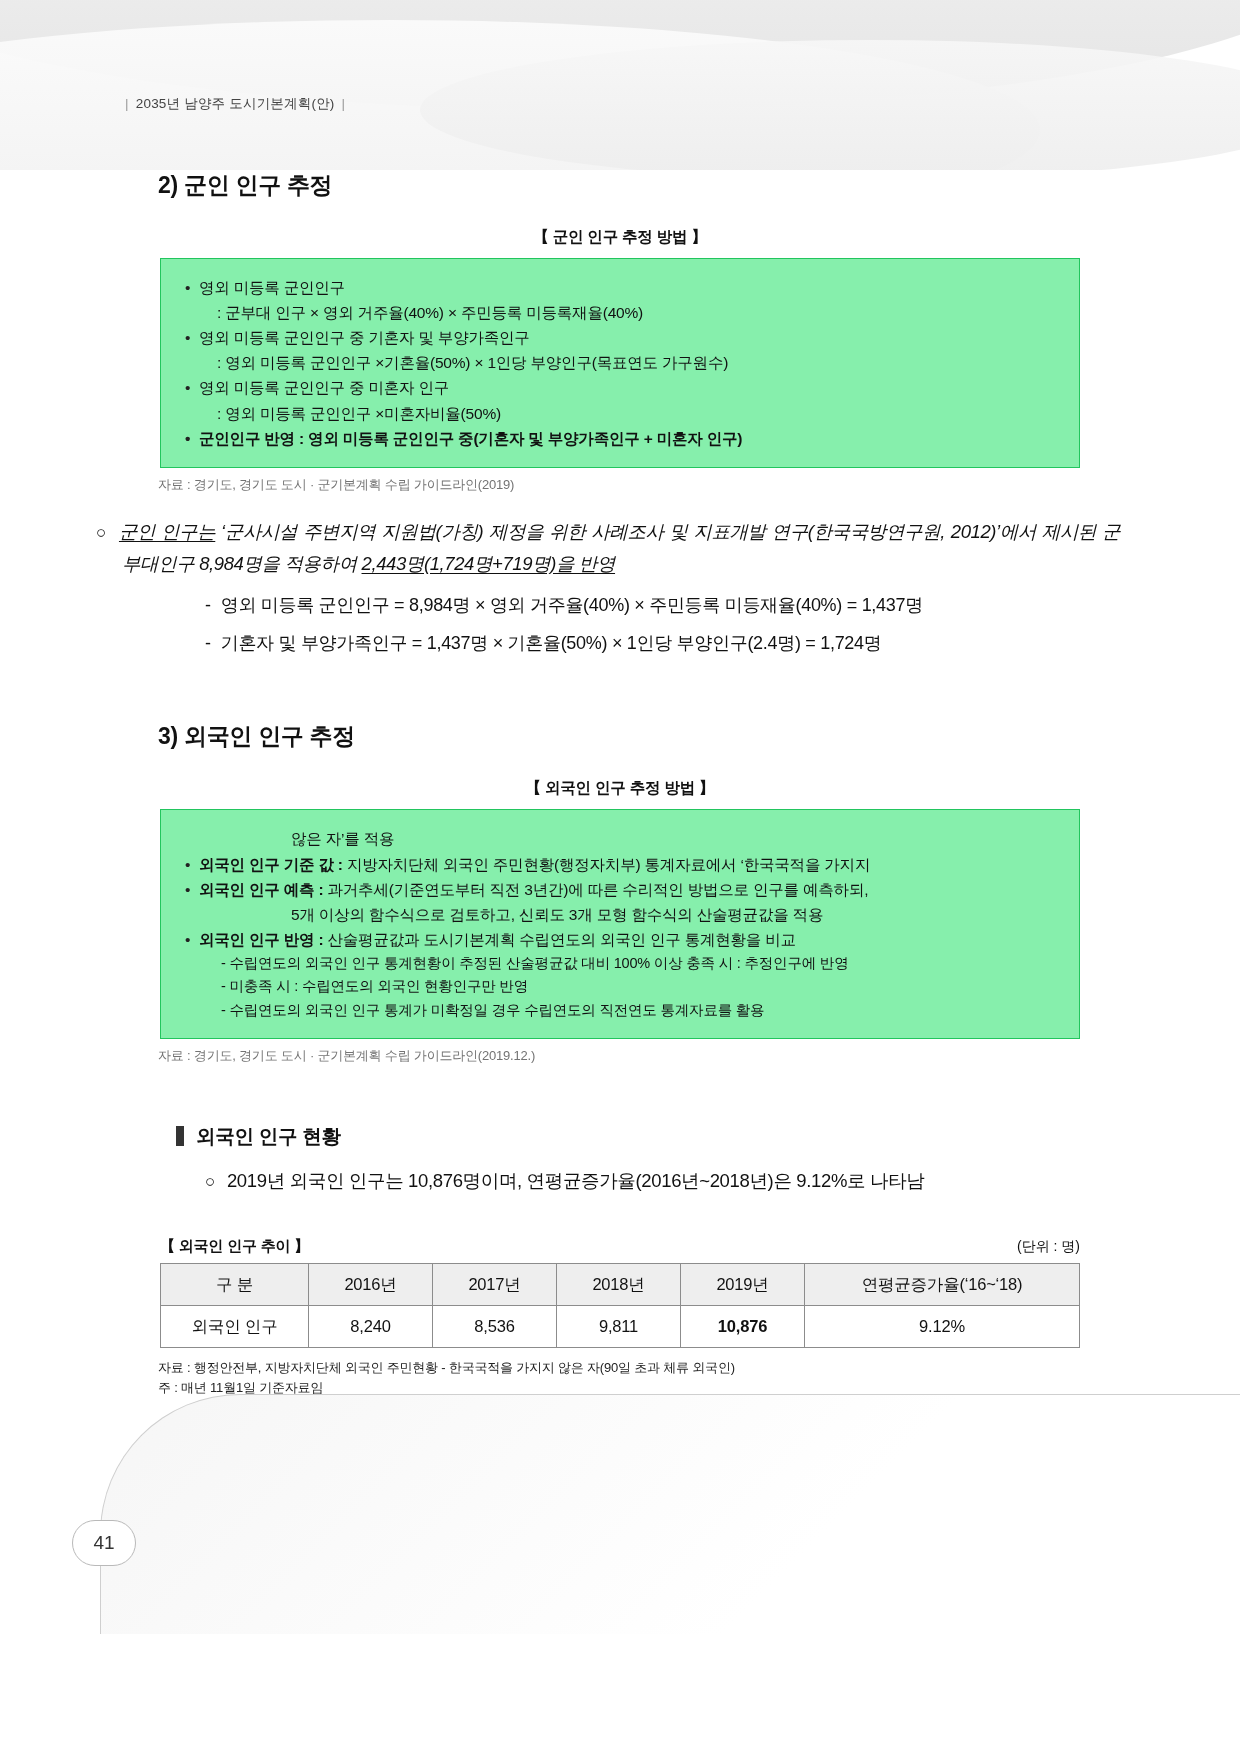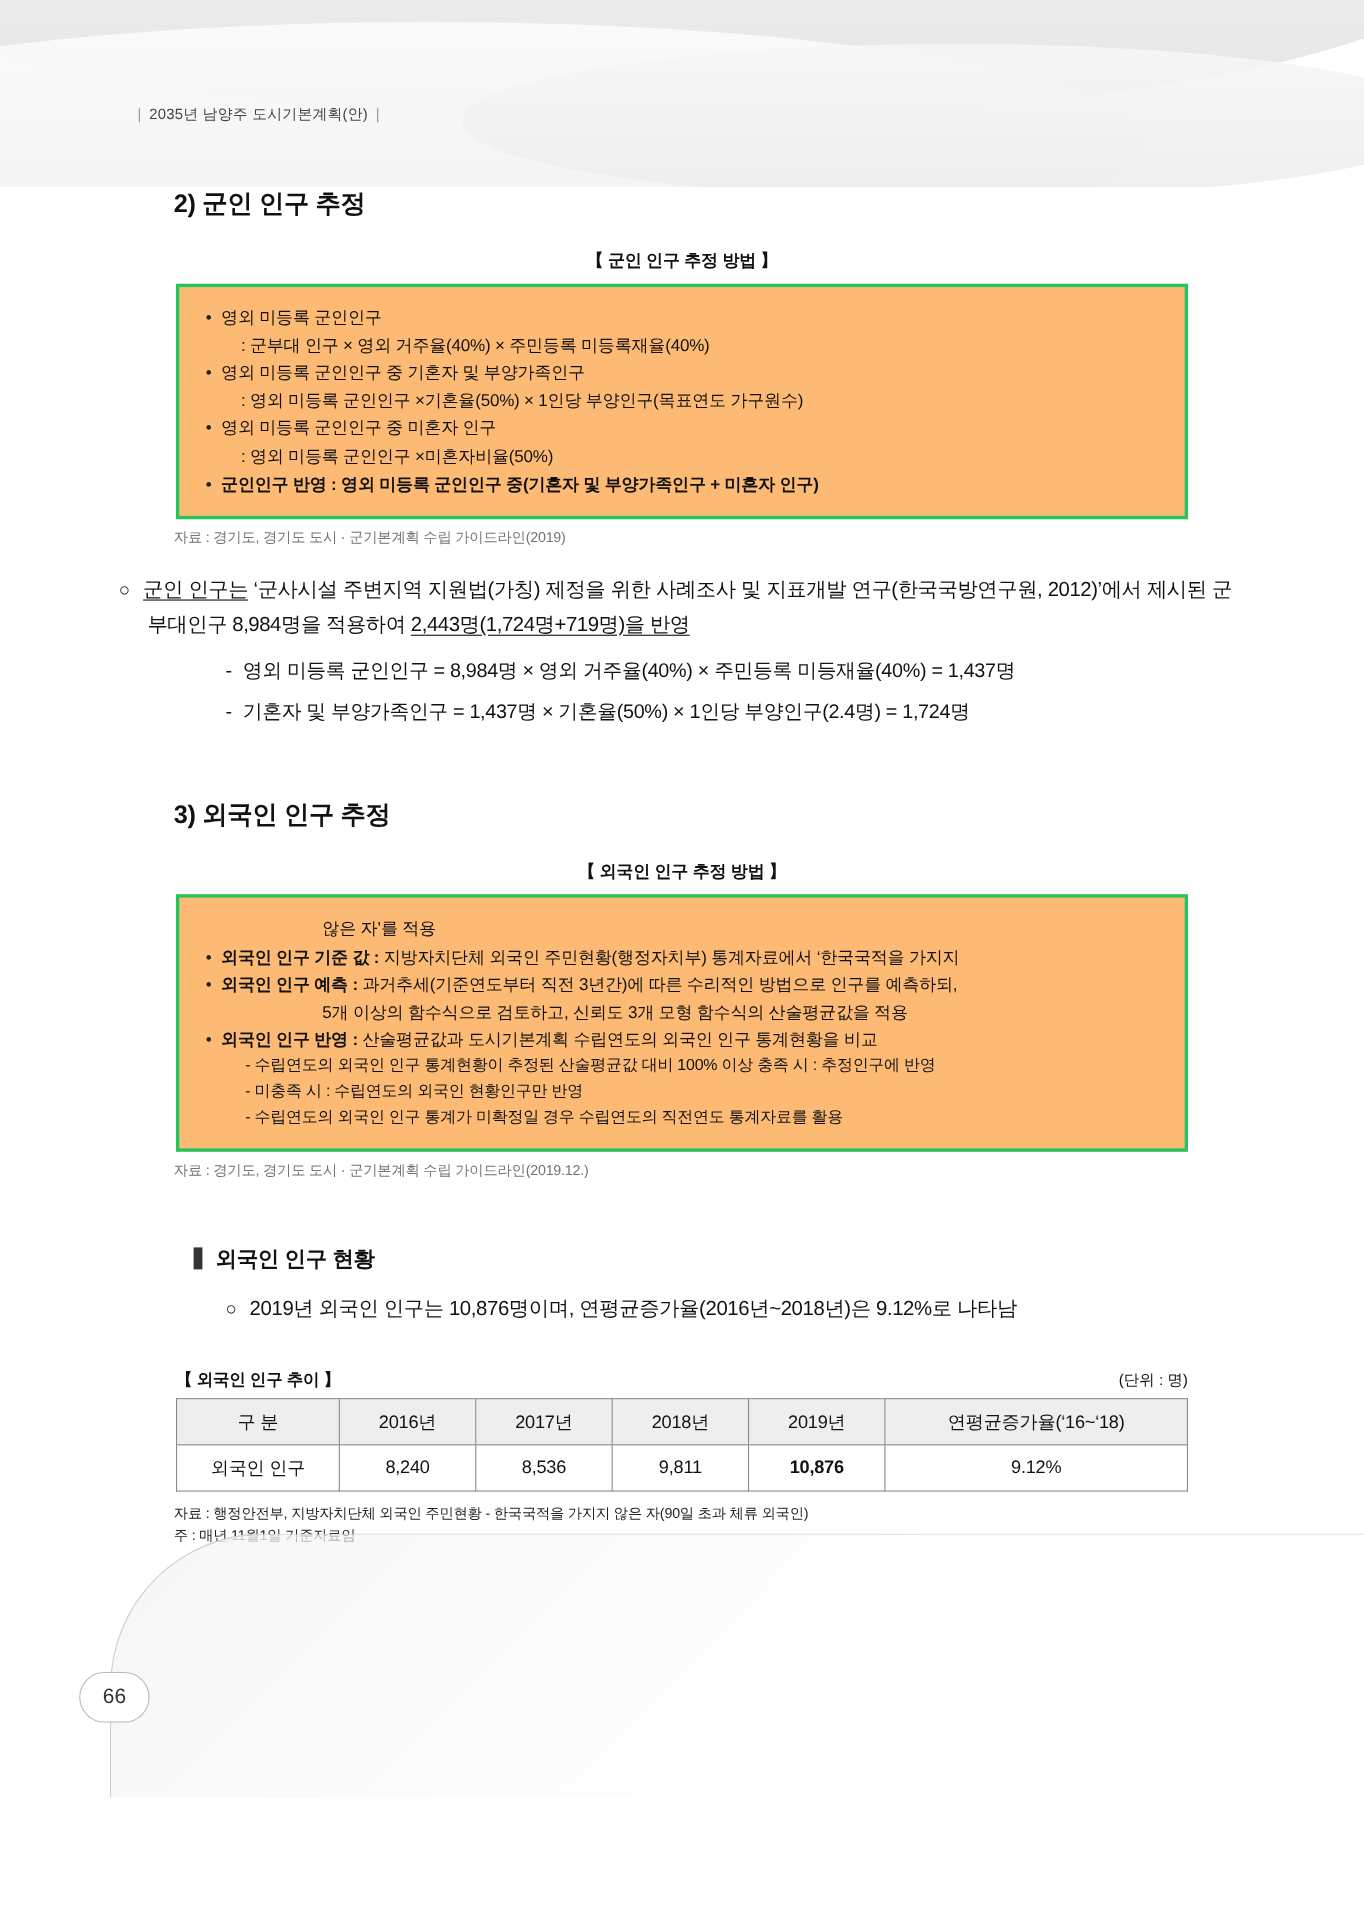--- a/index.html
+++ b/index.html
@@ -75,24 +75,24 @@
   .box-caption {
     text-align: center;
     font-size: 15.5px;
     font-weight: bold;
     margin: 26px 0 10px 0;
     letter-spacing: -0.2px;
   }
 
   .method-box {
     margin: 0 auto;
-    border: 3px solid #22c55e;
+    border: 1px solid #22c55e;
     width: 920px;
     padding: 16px 22px 16px 24px;
-    background: #fdba74;
+    background: #86efac;
   }
   .method-box.narrow { width: 920px; }
 
   .mline {
     font-size: 15.5px;
     line-height: 1.62;
     letter-spacing: -0.2px;
     white-space: nowrap;
   }
   .mline .dot {
@@ -110,27 +110,28 @@
   .mline .ind3 { display:inline-block; padding-left: 22px; }
 
   .src {
     font-size: 13px;
     color: #737373;
     margin: 8px 0 0 158px;
     letter-spacing: -0.2px;
   }
 
   .para {
-    margin: 22px 0 0 16px;
+    margin: 22px 0 0 4px;
     padding: 0 120px 0 118px;
     font-size: 18.5px;
     line-height: 1.72;
     letter-spacing: -0.4px;
     text-align: justify;
     text-justify: inter-character;
+    font-style: italic;
   }
   .para .circ {
     position: relative;
     left: -26px;
     margin-right: -14px;
     font-size: 17px;
   }
   .u { text-decoration: underline; text-underline-offset: 3px; }
 
   .dashline {
@@ -376,16 +377,16 @@
   <div class="notes">
     <div>자료 : 행정안전부, 지방자치단체 외국인 주민현황 - 한국국적을 가지지 않은 자(90일 초과 체류 외국인)</div>
     <div>주 : 매년 11월1일 기준자료임</div>
   </div>
 
 </div>
 
 <div class="footer">
   <div class="footer-curve"></div>
   <div class="pagenum-shape">
-    <span>66</span>
+    <span>41</span>
   </div>
   <div class="footer-strip"></div>
 </div>
 
 </body></html>

